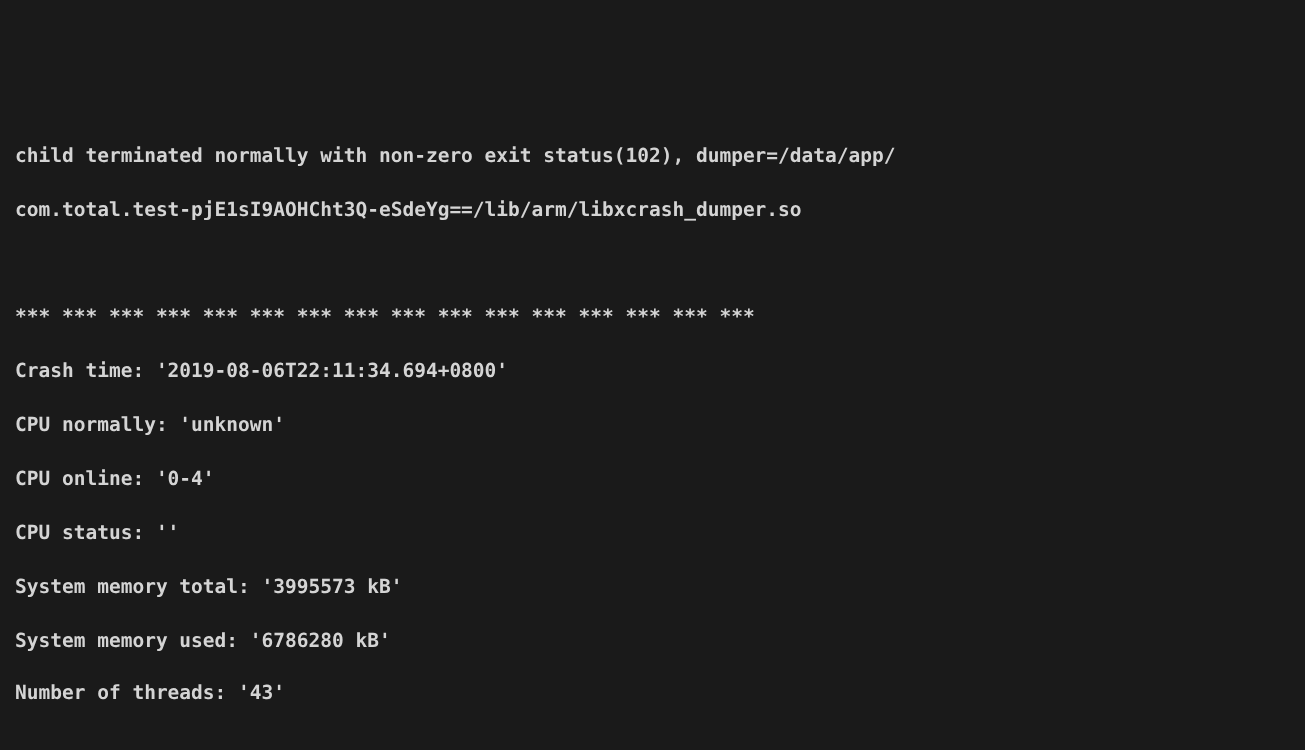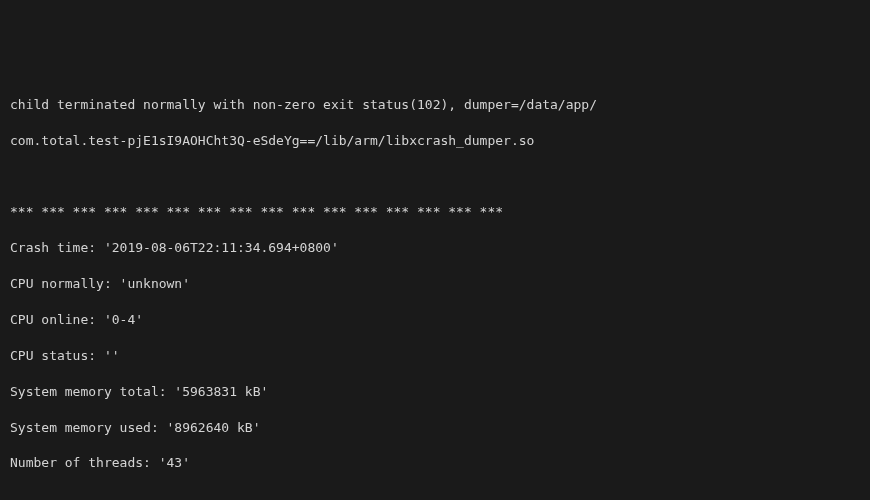--- a/index.html
+++ b/index.html
@@ -14,38 +14,39 @@
       font-size: 13px;
       line-height: 1.38;
       padding: 6px 10px;
       width: 870px;
       height: 500px;
       overflow: hidden;
       white-space: pre;
     }
     .line {
       display: block;
+      font-weight: bold;
     }
   </style>
 </head>
 <body>
 
 
 
 <div>
 <span class="line">child terminated normally with non-zero exit status(102), dumper=/data/app/</span>
 <span class="line">com.total.test-pjE1sI9AOHCht3Q-eSdeYg==/lib/arm/libxcrash_dumper.so</span>
 <span class="line"> </span>
 <span class="line">*** *** *** *** *** *** *** *** *** *** *** *** *** *** *** ***</span>
 <span class="line">Crash time: '2019-08-06T22:11:34.694+0800'</span>
 <span class="line">CPU normally: 'unknown'</span>
 <span class="line">CPU online: '0-4'</span>
 <span class="line">CPU status: ''</span>
-<span class="line">System memory total: '5963831 kB'</span>
-<span class="line">System memory used: '8962640 kB'</span>
+<span class="line">System memory total: '3995573 kB'</span>
+<span class="line">System memory used: '6786280 kB'</span>
 <span class="line">Number of threads: '43'</span>
 
 
 
 
 
 
 
 
 

